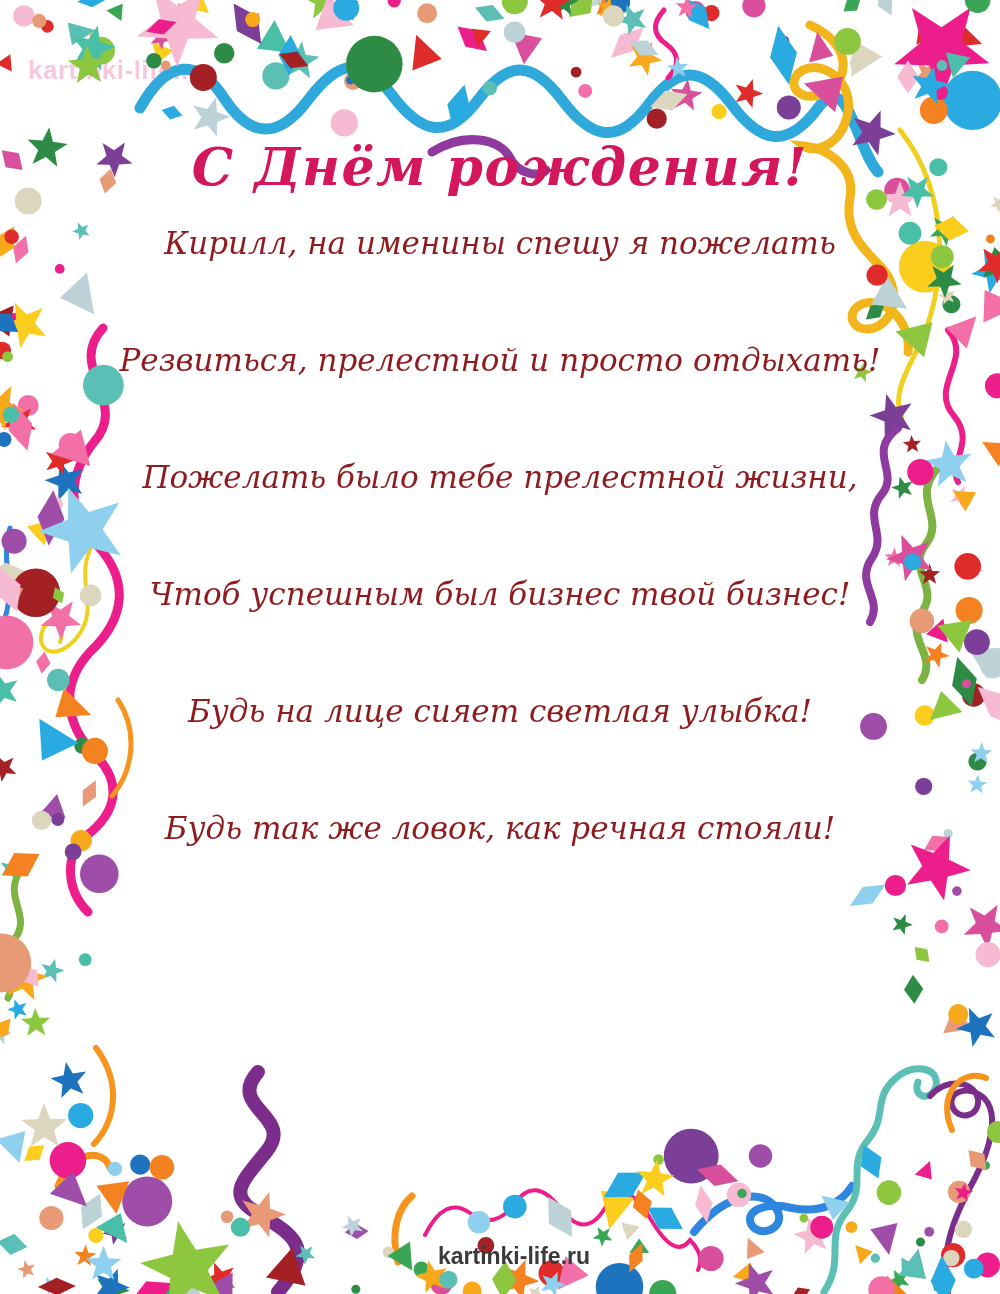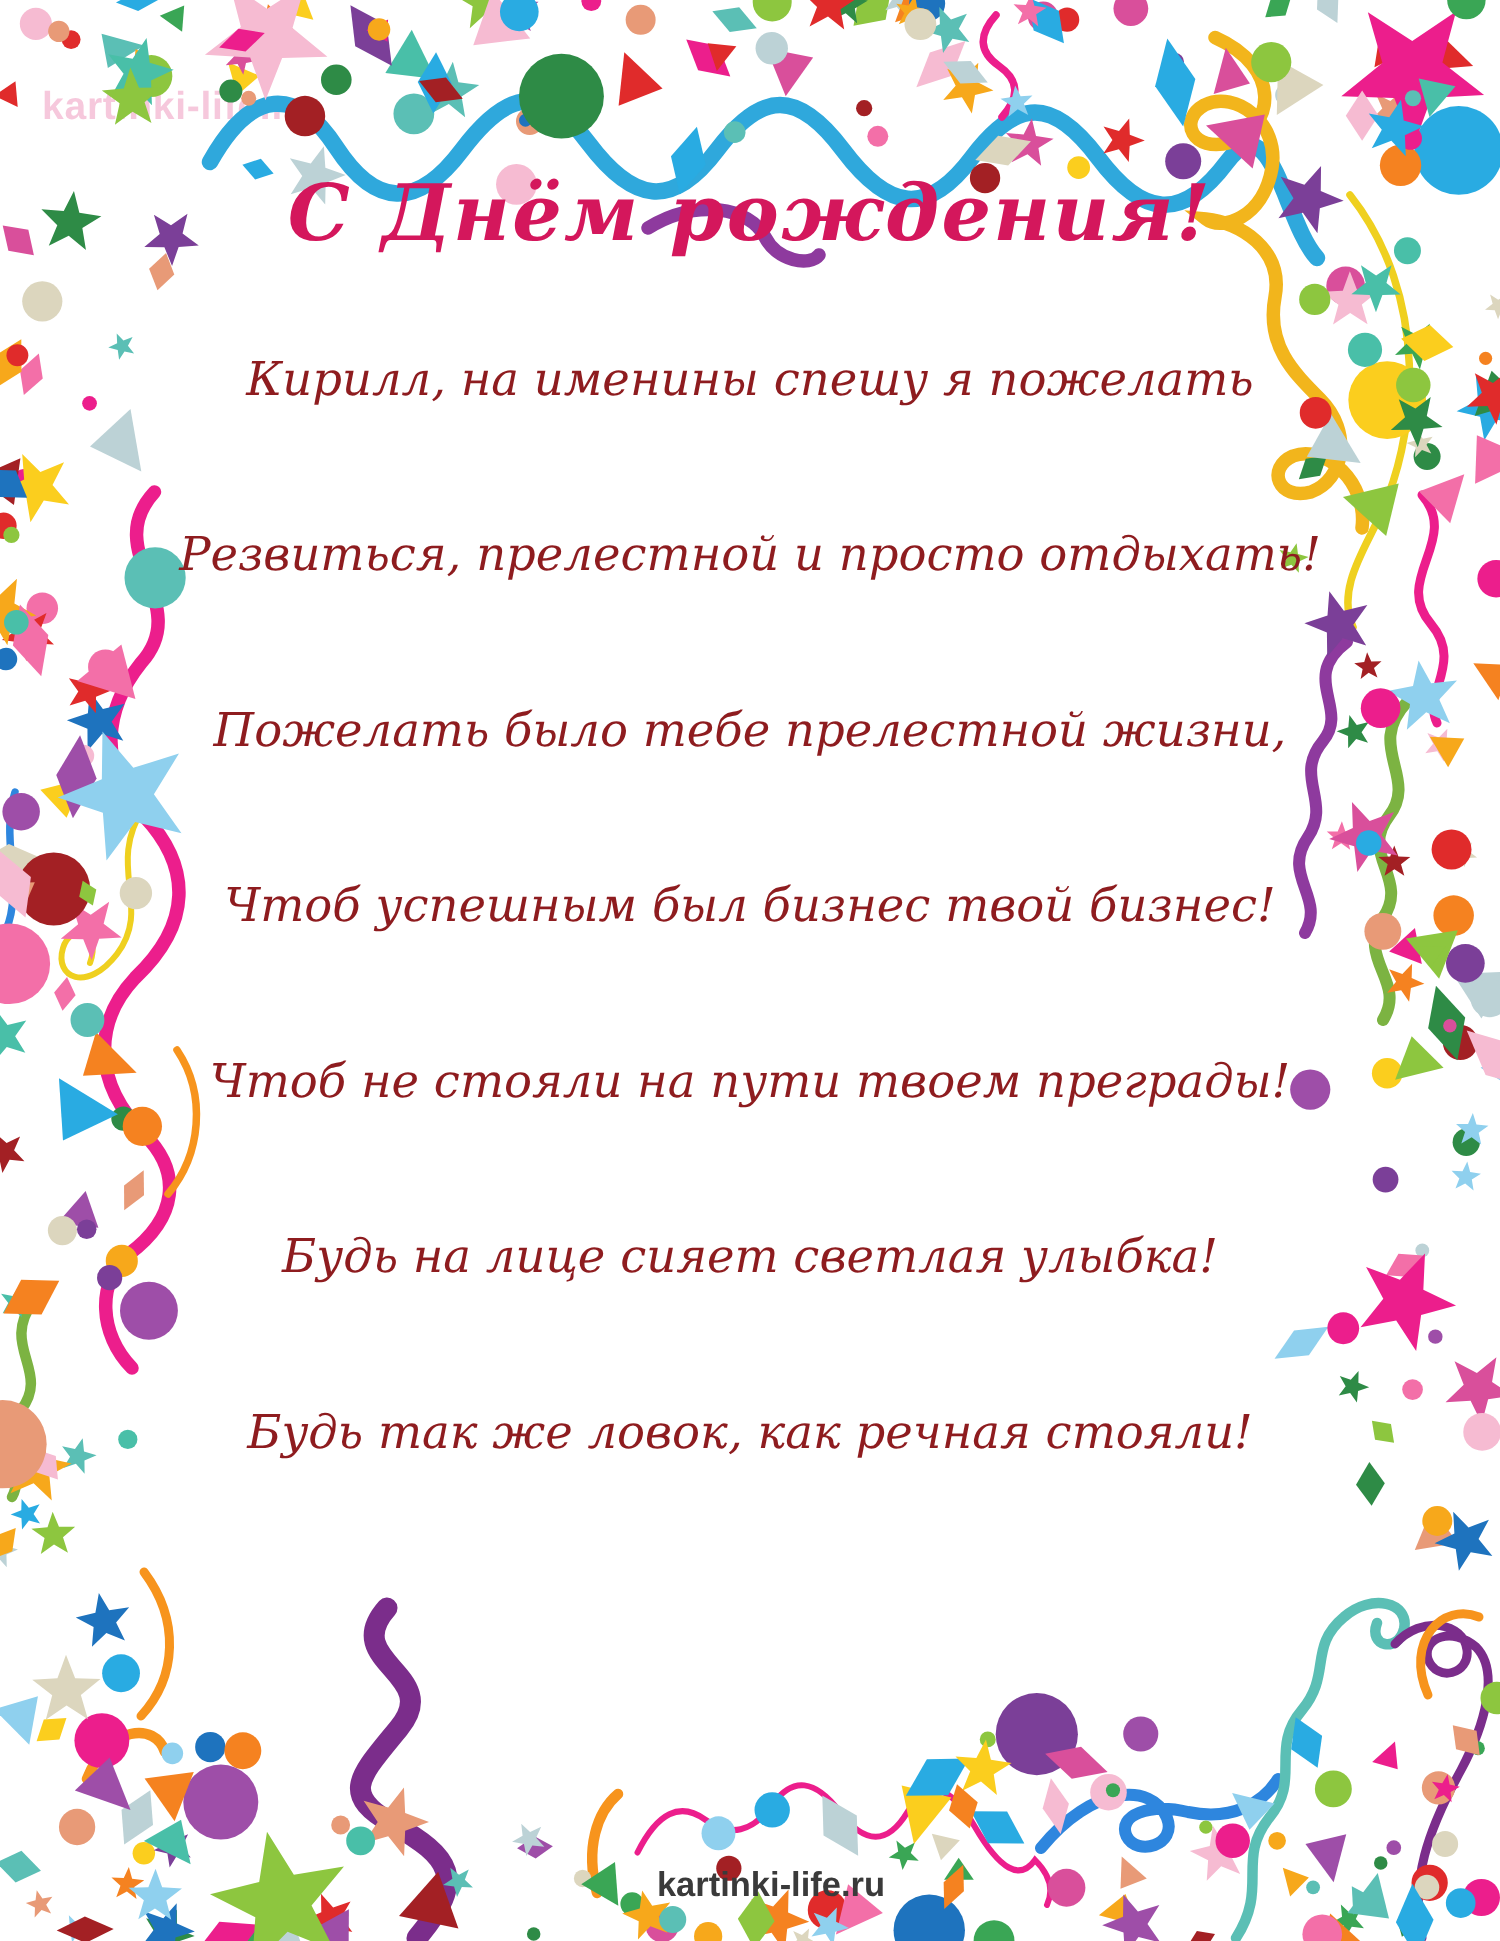--- a/index.html
+++ b/index.html
@@ -14,35 +14,35 @@
     position:absolute;left:28px;top:55px;z-index:1;
     font-family:"Liberation Sans", sans-serif;
     font-weight:bold;font-size:26px;
     color:var(--watermark_top_color);
     letter-spacing:0.5px;
   }
   svg.confetti{
     position:absolute;left:0;top:0;z-index:2;
   }
   .title{
-    position:absolute;left:0;right:0;top:112px;z-index:3;
+    position:absolute;left:0;right:0;top:136px;z-index:3;
     margin:0;text-align:center;
     font-style:italic;font-weight:bold;
     font-size:52px;letter-spacing:1.5px;
     color:var(--title_color);
   }
   .poem{
     position:absolute;left:95px;right:95px;top:219px;z-index:3;
     text-align:center;
     font-style:italic;
     font-size:31px;
     color:var(--poem_color);
   }
   .poem p{
-    margin:10px 0 69px 0;
+    margin:0 0 69px 0;
     height:48px;line-height:48px;
     white-space:nowrap;
   }
   .poem p:last-child{margin-bottom:0;}
   .watermark-bottom{
     position:absolute;left:0;right:0;top:1243px;z-index:4;
     text-align:center;
     transform:translateX(14px);
     font-family:"Liberation Sans", sans-serif;
     font-weight:bold;font-size:23px;
@@ -436,20 +436,19 @@
       <polygon points="972.6,1047.1 970.5,1032.6 956.4,1028.8 969.6,1022.4 968.8,1007.8 979.0,1018.3 992.6,1013.1 985.7,1026.0 994.9,1037.4 980.5,1034.8" fill="#1E73BE"></polygon>
     </svg>
 
   <h1 class="title">С Днём рождения!</h1>
 
   <div class="poem">
     <p>Кирилл, на именины спешу я пожелать</p>
     <p>Резвиться, прелестной и просто отдыхать!</p>
     <p>Пожелать было тебе прелестной жизни,</p>
     <p>Чтоб успешным был бизнес твой бизнес!</p>
-    <p>Чтоб не стояли на пути твоем преграды!</p>
     <p>Будь на лице сияет светлая улыбка!</p>
     <p>Будь так же ловок, как речная стояли!</p>
   </div>
 
   <div class="watermark-bottom">kartinki-life.ru</div>
 
 </div>
 
 </body></html>

